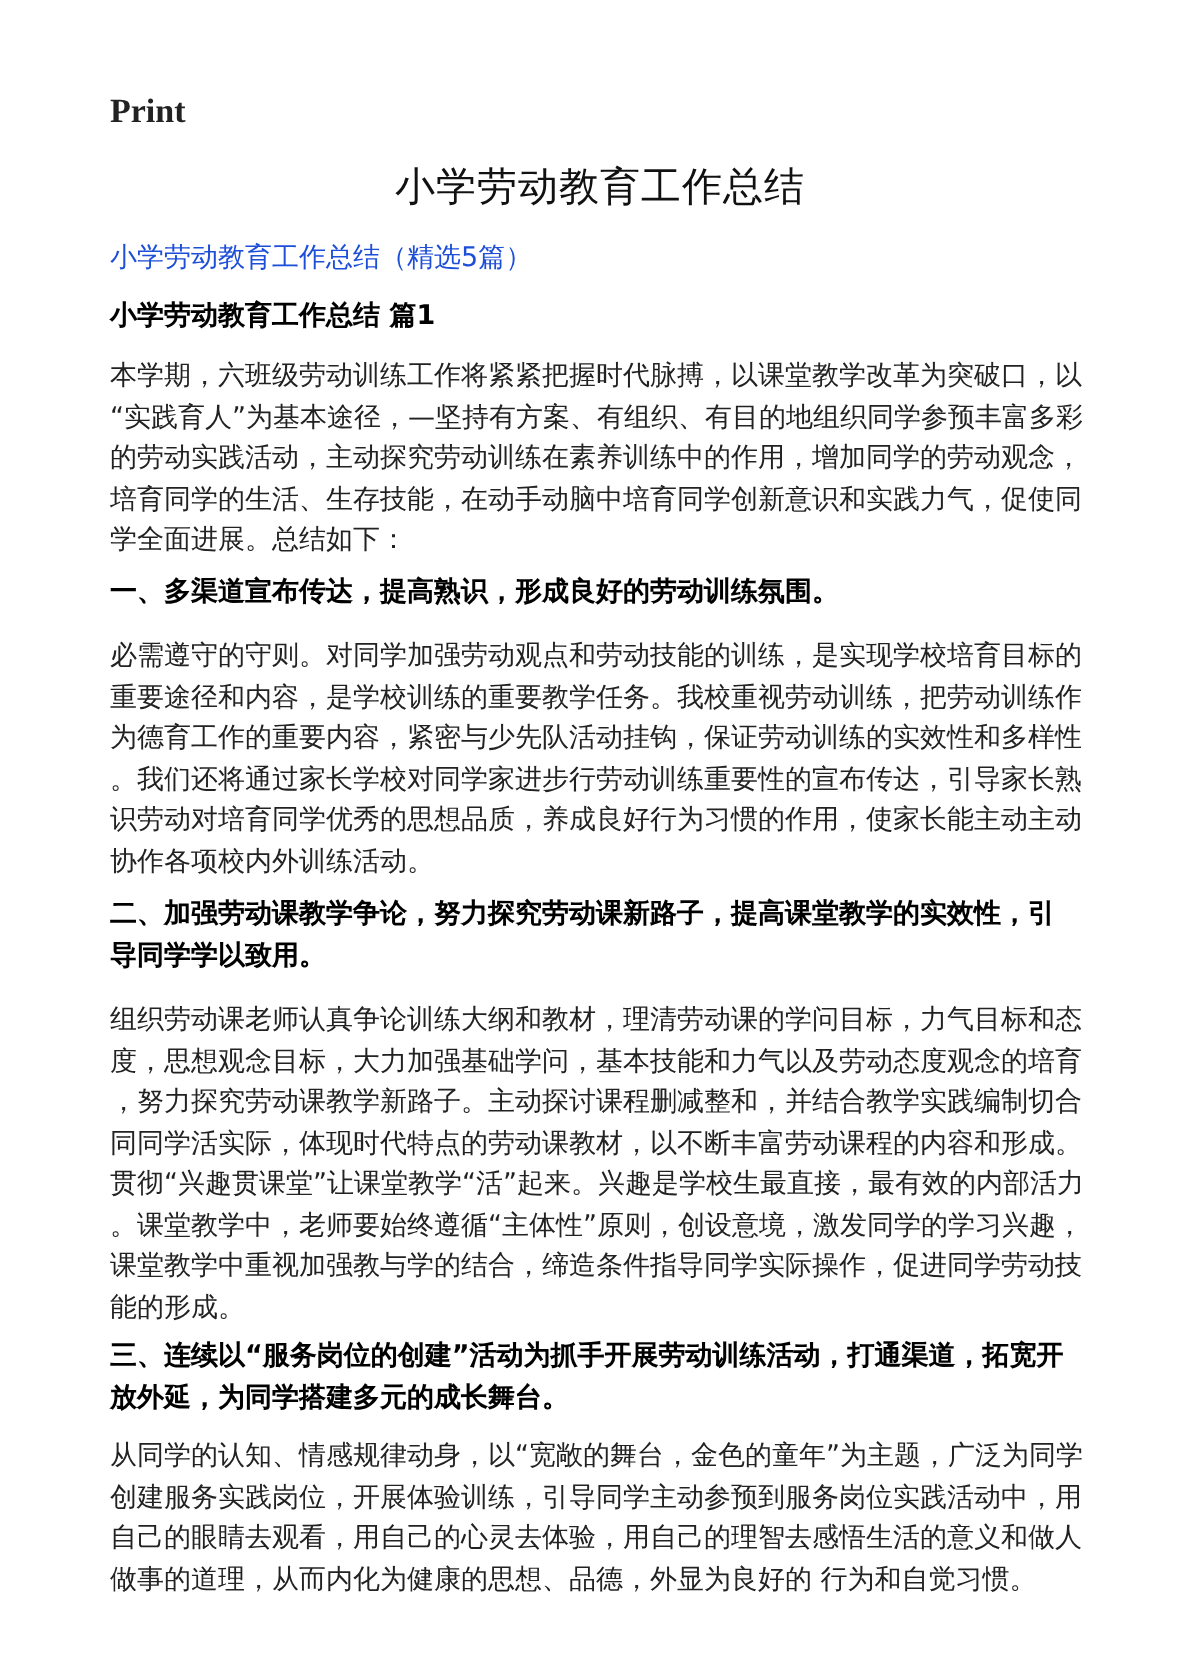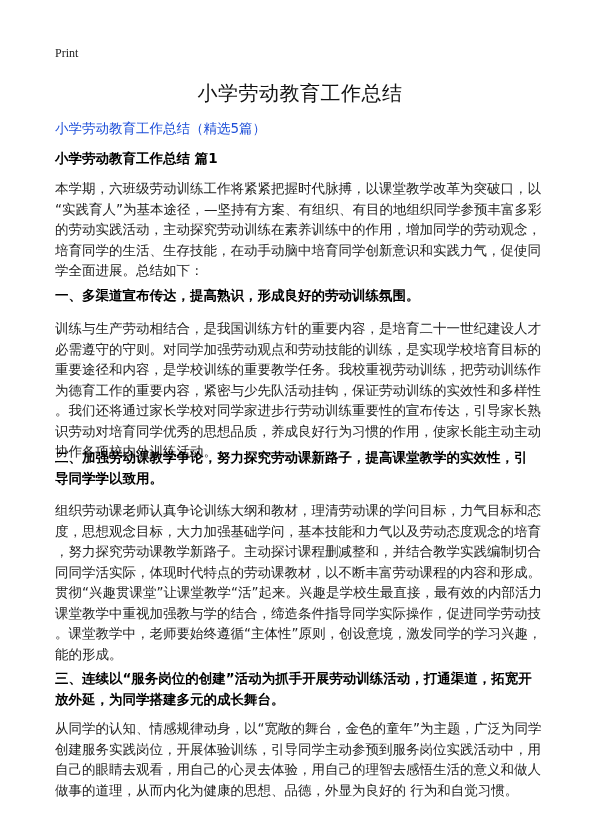--- a/index.html
+++ b/index.html
@@ -19,22 +19,23 @@
       position: absolute;
       left: 55px;
       top: 0;
       width: 500px;
     }
     .print-label {
       position: absolute;
       top: 46px;
       left: 0;
       font-family: "Liberation Serif", "DejaVu Serif", serif;
-      font-size: 12px;
+      font-size: 17px;
       color: #222;
+      font-weight: bold;
     }
     .doc-title {
       position: absolute;
       top: 80px;
       left: 0;
       width: 490px;
       text-align: center;
       font-size: 20px;
       font-weight: normal;
       color: #111;
@@ -87,41 +88,40 @@
     <span class="line">“实践育人”为基本途径，—坚持有方案、有组织、有目的地组织同学参预丰富多彩</span>
     <span class="line">的劳动实践活动，主动探究劳动训练在素养训练中的作用，增加同学的劳动观念，</span>
     <span class="line">培育同学的生活、生存技能，在动手动脑中培育同学创新意识和实践力气，促使同</span>
     <span class="line">学全面进展。总结如下：</span>
   </div>
 
   <div class="section-heading" style="top:285px;font-family:Liberation Serif, serif;">
     <span class="line">一、多渠道宣布传达，提高熟识，形成良好的劳动训练氛围。</span>
   </div>
   <div class="para" style="top:318px;">
-    <span class="line">训练与生产劳动相结合，是我国训练方针的重要内容，是培育二十一世纪建设人才</span>
     <span class="line">必需遵守的守则。对同学加强劳动观点和劳动技能的训练，是实现学校培育目标的</span>
     <span class="line">重要途径和内容，是学校训练的重要教学任务。我校重视劳动训练，把劳动训练作</span>
     <span class="line">为德育工作的重要内容，紧密与少先队活动挂钩，保证劳动训练的实效性和多样性</span>
     <span class="line">。我们还将通过家长学校对同学家进步行劳动训练重要性的宣布传达，引导家长熟</span>
     <span class="line">识劳动对培育同学优秀的思想品质，养成良好行为习惯的作用，使家长能主动主动</span>
     <span class="line">协作各项校内外训练活动。</span>
   </div>
 
   <div class="section-heading" style="top:447px;">
     <span class="line">二、加强劳动课教学争论，努力探究劳动课新路子，提高课堂教学的实效性，引</span>
     <span class="line">导同学学以致用。</span>
   </div>
   <div class="para" style="top:500px;">
     <span class="line">组织劳动课老师认真争论训练大纲和教材，理清劳动课的学问目标，力气目标和态</span>
     <span class="line">度，思想观念目标，大力加强基础学问，基本技能和力气以及劳动态度观念的培育</span>
     <span class="line">，努力探究劳动课教学新路子。主动探讨课程删减整和，并结合教学实践编制切合</span>
     <span class="line">同同学活实际，体现时代特点的劳动课教材，以不断丰富劳动课程的内容和形成。</span>
     <span class="line">贯彻“兴趣贯课堂”让课堂教学“活”起来。兴趣是学校生最直接，最有效的内部活力</span>
+    <span class="line">。课堂教学中，老师要始终遵循“主体性”原则，创设意境，激发同学的学习兴趣，</span>
     <span class="line">课堂教学中重视加强教与学的结合，缔造条件指导同学实际操作，促进同学劳动技</span>
-    <span class="line">。课堂教学中，老师要始终遵循“主体性”原则，创设意境，激发同学的学习兴趣，</span>
     <span class="line">能的形成。</span>
   </div>
 
   <div class="section-heading" style="top:668px;">
     <span class="line">三、连续以“服务岗位的创建”活动为抓手开展劳动训练活动，打通渠道，拓宽开</span>
     <span class="line">放外延，为同学搭建多元的成长舞台。</span>
   </div>
   <div class="para" style="top:718px;">
     <span class="line">从同学的认知、情感规律动身，以“宽敞的舞台，金色的童年”为主题，广泛为同学</span>
     <span class="line">创建服务实践岗位，开展体验训练，引导同学主动参预到服务岗位实践活动中，用</span>

